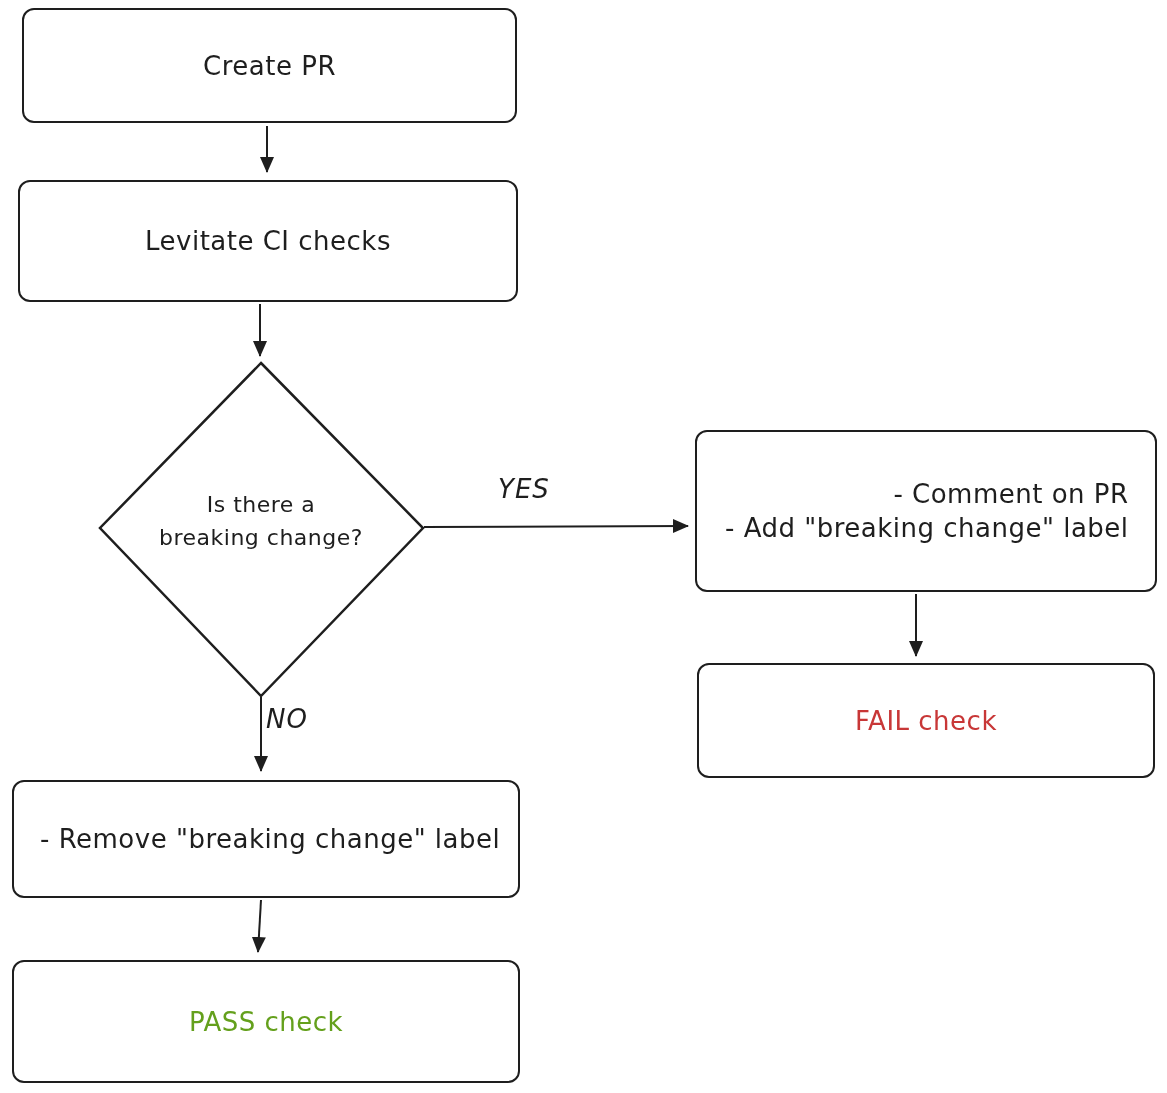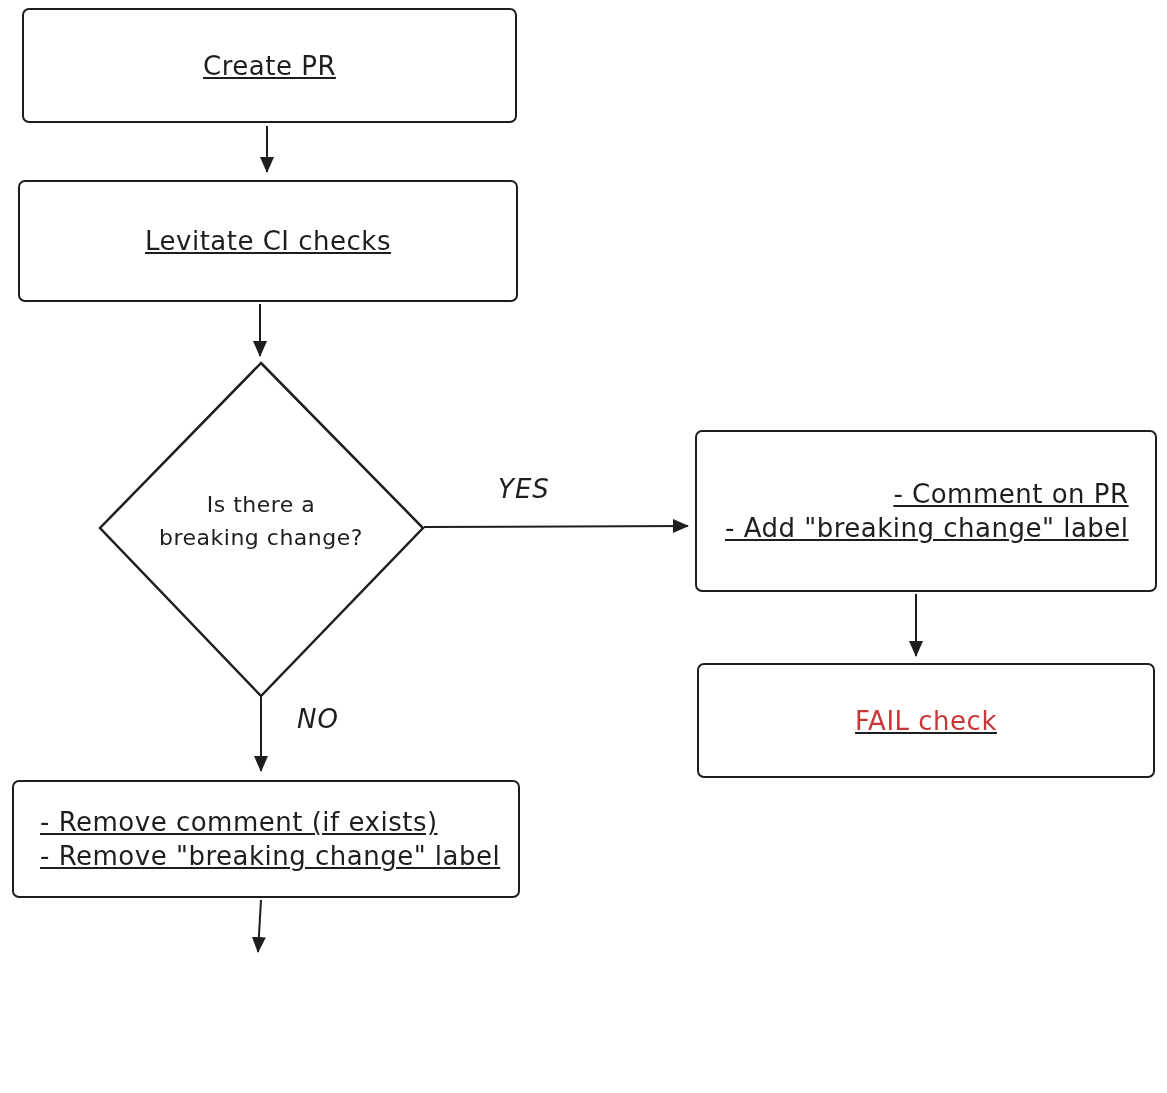--- a/index.html
+++ b/index.html
@@ -19,29 +19,28 @@
   .svg-layer {
     position: absolute;
     left: 0; top: 0;
     width: 1167px;
     height: 1093px;
   }
   .node {
     position: absolute;
     box-sizing: border-box;
     border: 2.5px solid #1e1e1e;
-    border-radius: 7px;
+    border-radius: 12px;
     background: #ffffff;
     display: flex;
     align-items: center;
     justify-content: center;
     font-size: 26px;
     letter-spacing: 0.5px;
     line-height: 34px;
-    text-decoration: underline;
   }
   .node.list {
     justify-content: flex-start;
     align-items: center;
   }
   .list-lines {
     display: flex;
     flex-direction: column;
     gap: 0;
   }
@@ -63,21 +62,21 @@
     line-height: 33px;
     letter-spacing: 0.5px;
   }
   .edge-label {
     position: absolute;
     font-size: 26px;
     letter-spacing: 1px;
     font-style: italic;
   }
   .edge-label-yes { left: 498px; top: 474px; }
-  .edge-label-no  { left: 297px; top: 704px; }
+  .edge-label-no  { left: 266px; top: 704px; }
 </style>
 </head>
 <body>
 
 <div class="canvas">
 
   <svg class="svg-layer" viewBox="0 0 1167 1093" xmlns="http://www.w3.org/2000/svg">
     <defs>
       <marker id="arrowhead" markerUnits="userSpaceOnUse" markerWidth="18" markerHeight="15" refX="15" refY="7" orient="auto">
         <path d="M0,0 L16,7 L0,14 Z" fill="#1e1e1e"></path>
@@ -116,19 +115,21 @@
       <div>- Add "breaking change" label</div>
     </div>
   </div>
 
   <div class="node node-fail">
     <span class="fail-text" style="color: rgb(200, 55, 55);">FAIL check</span>
   </div>
 
   <div class="node list node-no-actions">
     <div class="list-lines">
-      <div>- Remove comment (if exists)</div>
       <div>- Remove "breaking change" label</div>
     </div>
   </div>
 
+  <div class="node node-pass">
+    <span class="pass-text" style="color: rgb(100, 160, 28);">PASS check</span>
+  </div>
 
 </div>
 
 </body></html>

